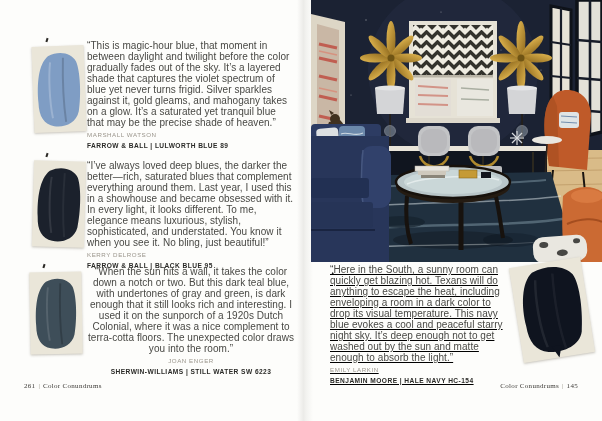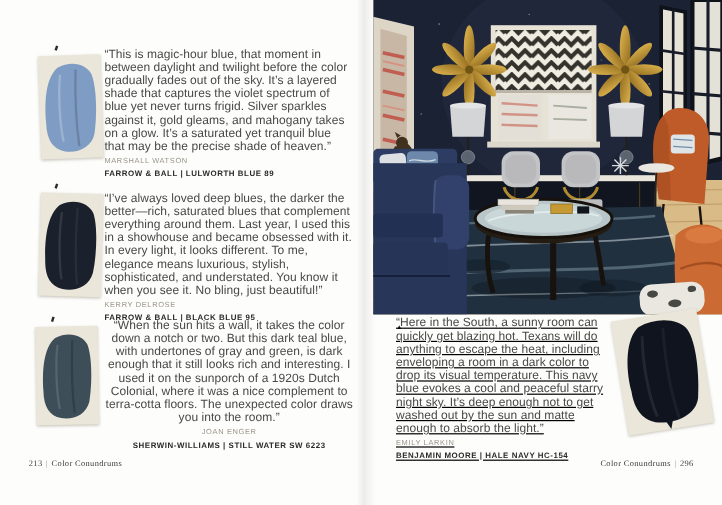--- a/index.html
+++ b/index.html
@@ -67,21 +67,21 @@
         <path fill="none" stroke="rgba(0,0,0,0.2)" stroke-width="2" d="M31 12 C30 30 30 58 32 76"></path>
       </svg>
     </div>
     <div class="entry-text" style="left:87px;top:266px;text-align:center;">
       <p class="quote">“When the sun hits a wall, it takes the color down a notch or two. But this dark teal blue, with undertones of gray and green, is dark enough that it still looks rich and interesting. I used it on the sunporch of a 1920s Dutch Colonial, where it was a nice complement to terra-cotta floors. The unexpected color draws you into the room.”</p>
       <div class="attr">JOAN ENGER</div>
       <div class="brand">SHERWIN-WILLIAMS | STILL WATER SW 6223</div>
     </div>
 
     <div class="footer" style="left:24px;">
-      <span>213</span><span class="sep">|</span><span>Color Conundrums</span>
+      <span>261</span><span class="sep">|</span><span>Color Conundrums</span>
     </div>
   </section>
 
   <div class="spine"></div>
 
   <section>
 
     <div class="photo">
       <svg viewBox="0 0 291 262" width="291" height="262">
         <defs>
@@ -336,17 +336,17 @@
     <div class="card" style="left:516px;top:262px;width:72px;height:96px;transform:rotate(-9deg);">
       <svg viewBox="0 0 72 96" class="sw4">
         <path fill="currentColor" d="M22 8 C38 2 56 6 62 16 C68 28 66 56 62 74 C58 88 40 92 26 89 C14 86 8 76 8 60 C6 40 10 16 22 8 Z"></path>
         <path fill="none" stroke="rgba(255,255,255,0.08)" stroke-width="2.5" d="M24 16 C21 36 21 64 26 84"></path>
         <path fill="none" stroke="rgba(255,255,255,0.05)" stroke-width="2.5" d="M42 12 C40 36 40 66 44 88"></path>
         <path fill="currentColor" d="M30 84 L36 96 L40 84 Z"></path>
       </svg>
     </div>
 
     <div class="footer" style="right:24px;">
-      <span>Color Conundrums</span><span class="sep">|</span><span>296</span>
+      <span>Color Conundrums</span><span class="sep">|</span><span>145</span>
     </div>
   </section>
 
 </div>
 
 </body></html>

